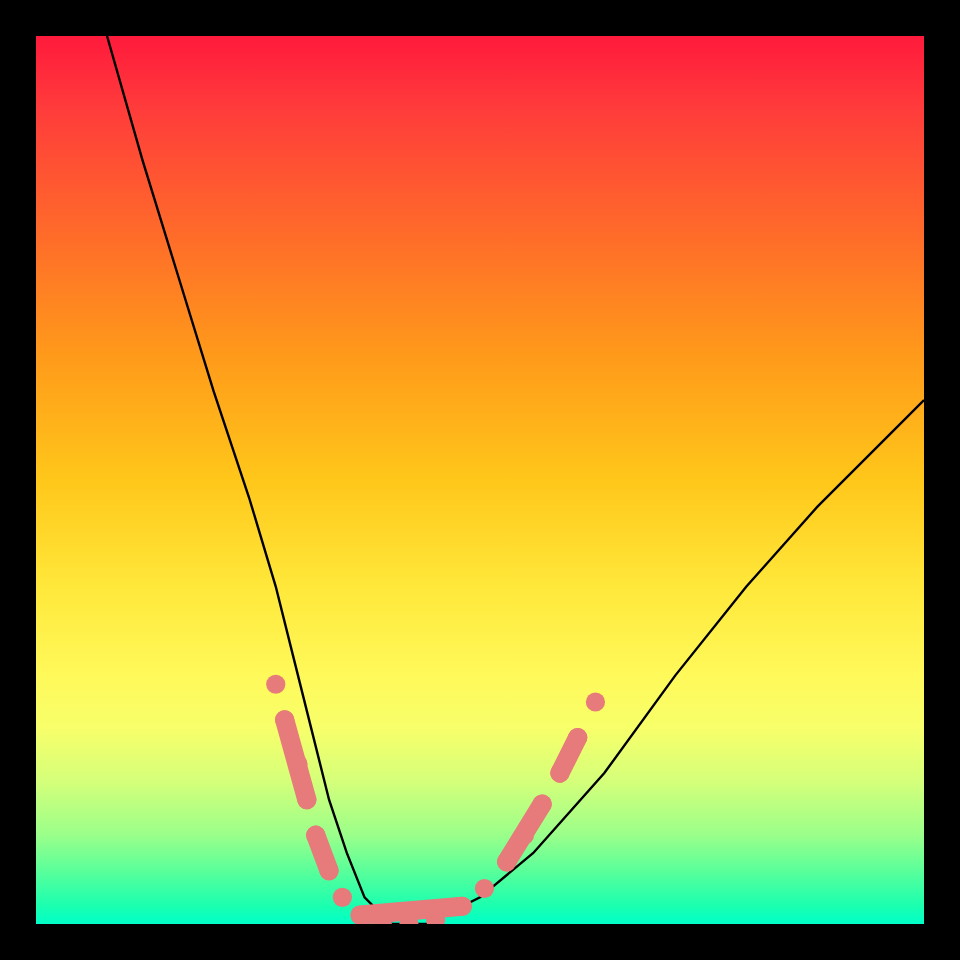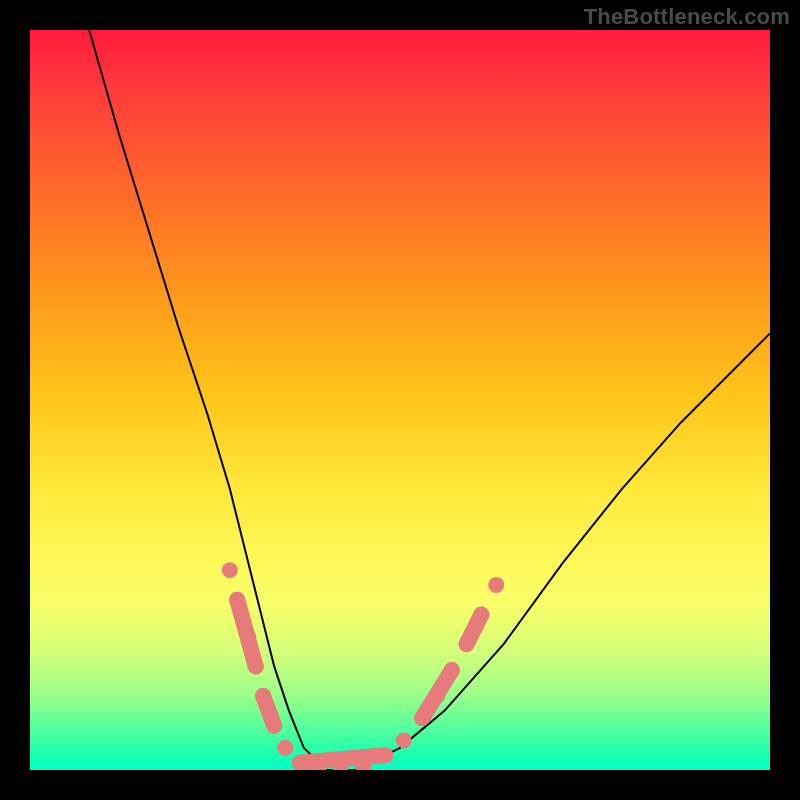--- a/index.html
+++ b/index.html
@@ -67,21 +67,20 @@
   }
   .pill {
     fill: #e77a7a;
     stroke: none;
   }
 </style>
 </head>
 <body>
 
 <div class="frame">
-  <div class="watermark">TheBottleneck.com</div>
   <div class="plot-area">
     <svg class="curve" viewBox="0 0 740 740">
       <path id="curve-path" d="M59.2 0.0 L88.8 103.6 L118.4 199.8 L148.0 296.0 L177.6 384.8 L199.8 458.8 L214.6 518.0 L229.4 577.2 L244.2 636.4 L259.0 680.8 L273.8 717.8 L296.0 740.0 L325.6 740.0 L370.0 717.8 L414.4 680.8 L473.6 614.2 L532.8 532.8 L592.0 458.8 L651.2 392.2 L710.4 333.0 L740.0 303.4" stroke="#000000"></path>
       <g class="pill" id="pill-group">
           <line x1="207.2" y1="569.8" x2="225.7" y2="636.4" stroke="#e77a7a" stroke-width="16" stroke-linecap="round"></line>
           <line x1="233.1" y1="666.0" x2="244.2" y2="695.6" stroke="#e77a7a" stroke-width="16" stroke-linecap="round"></line>
           <line x1="270.1" y1="732.6" x2="355.2" y2="725.2" stroke="#e77a7a" stroke-width="16" stroke-linecap="round"></line>
           <line x1="392.2" y1="688.2" x2="421.8" y2="640.1" stroke="#e77a7a" stroke-width="16" stroke-linecap="round"></line>
           <line x1="436.6" y1="614.2" x2="451.4" y2="584.6" stroke="#e77a7a" stroke-width="16" stroke-linecap="round"></line>
         </g>

